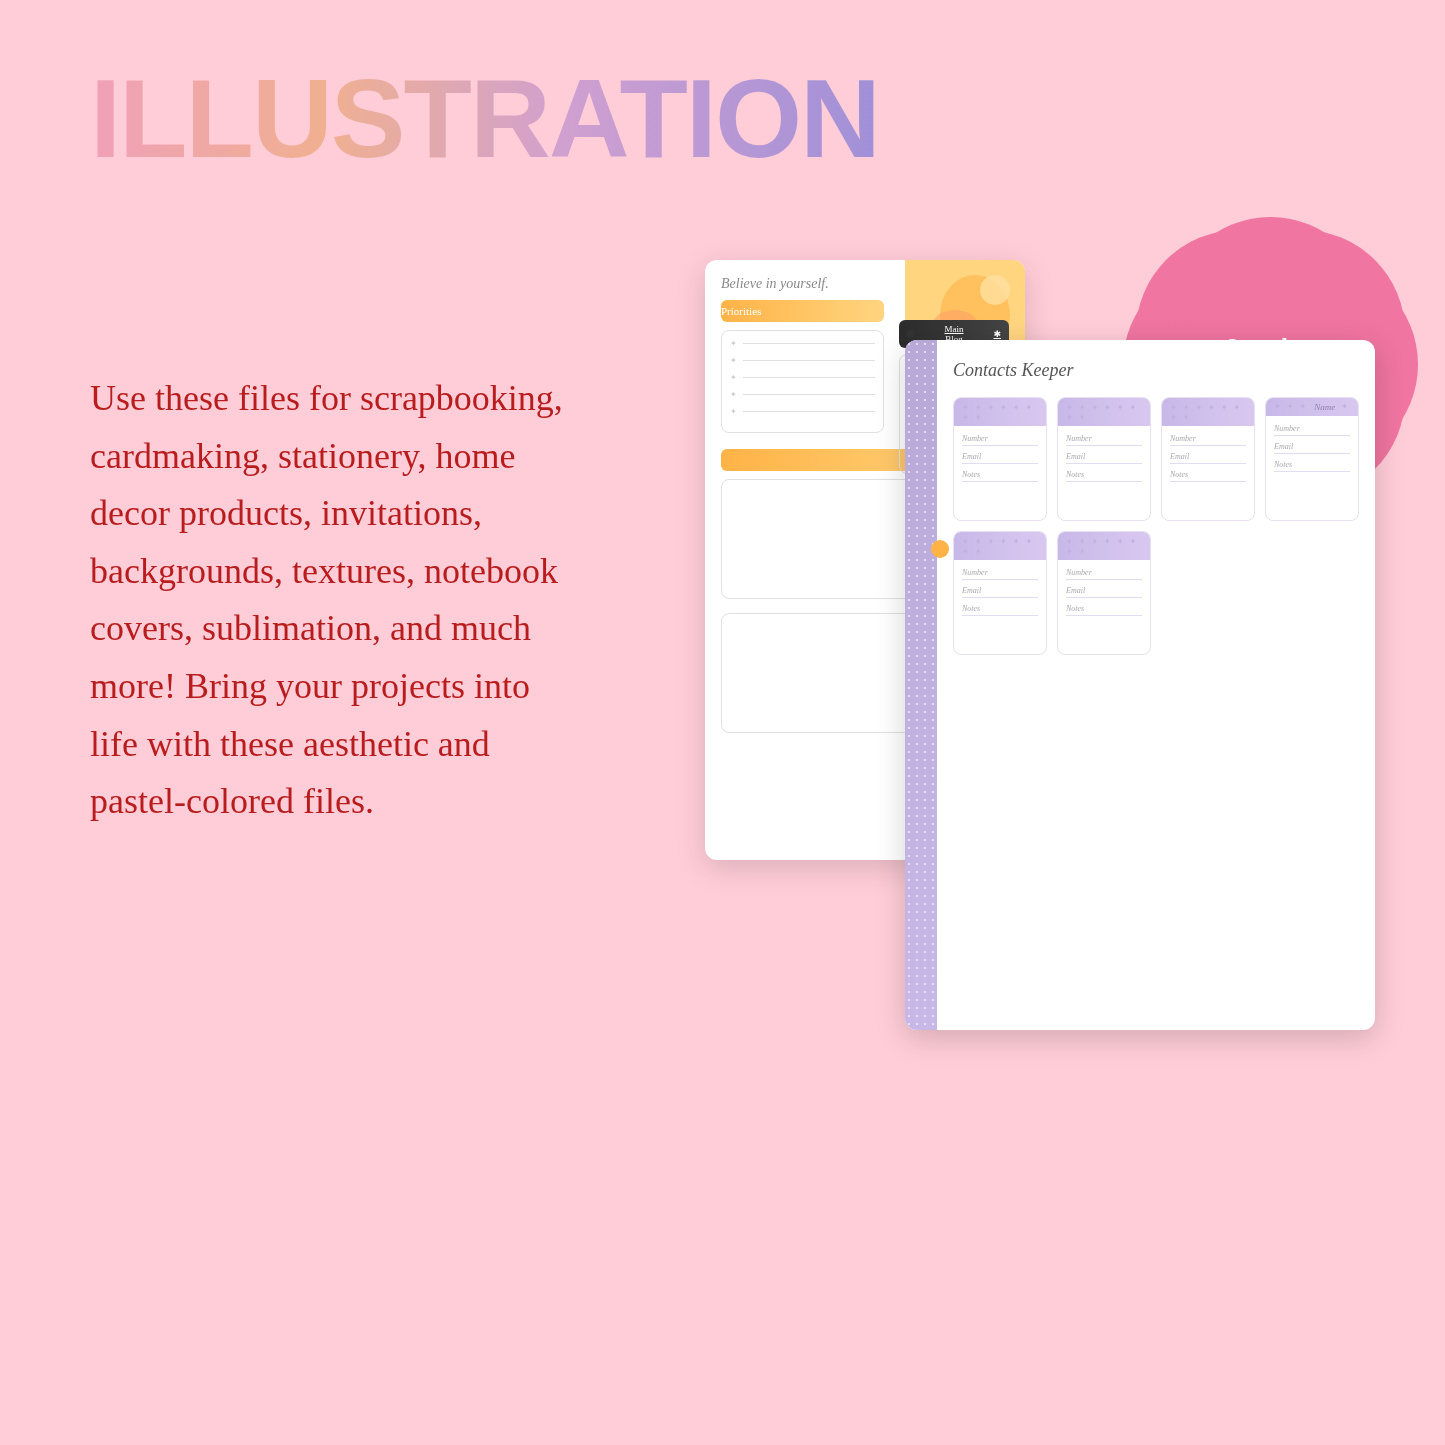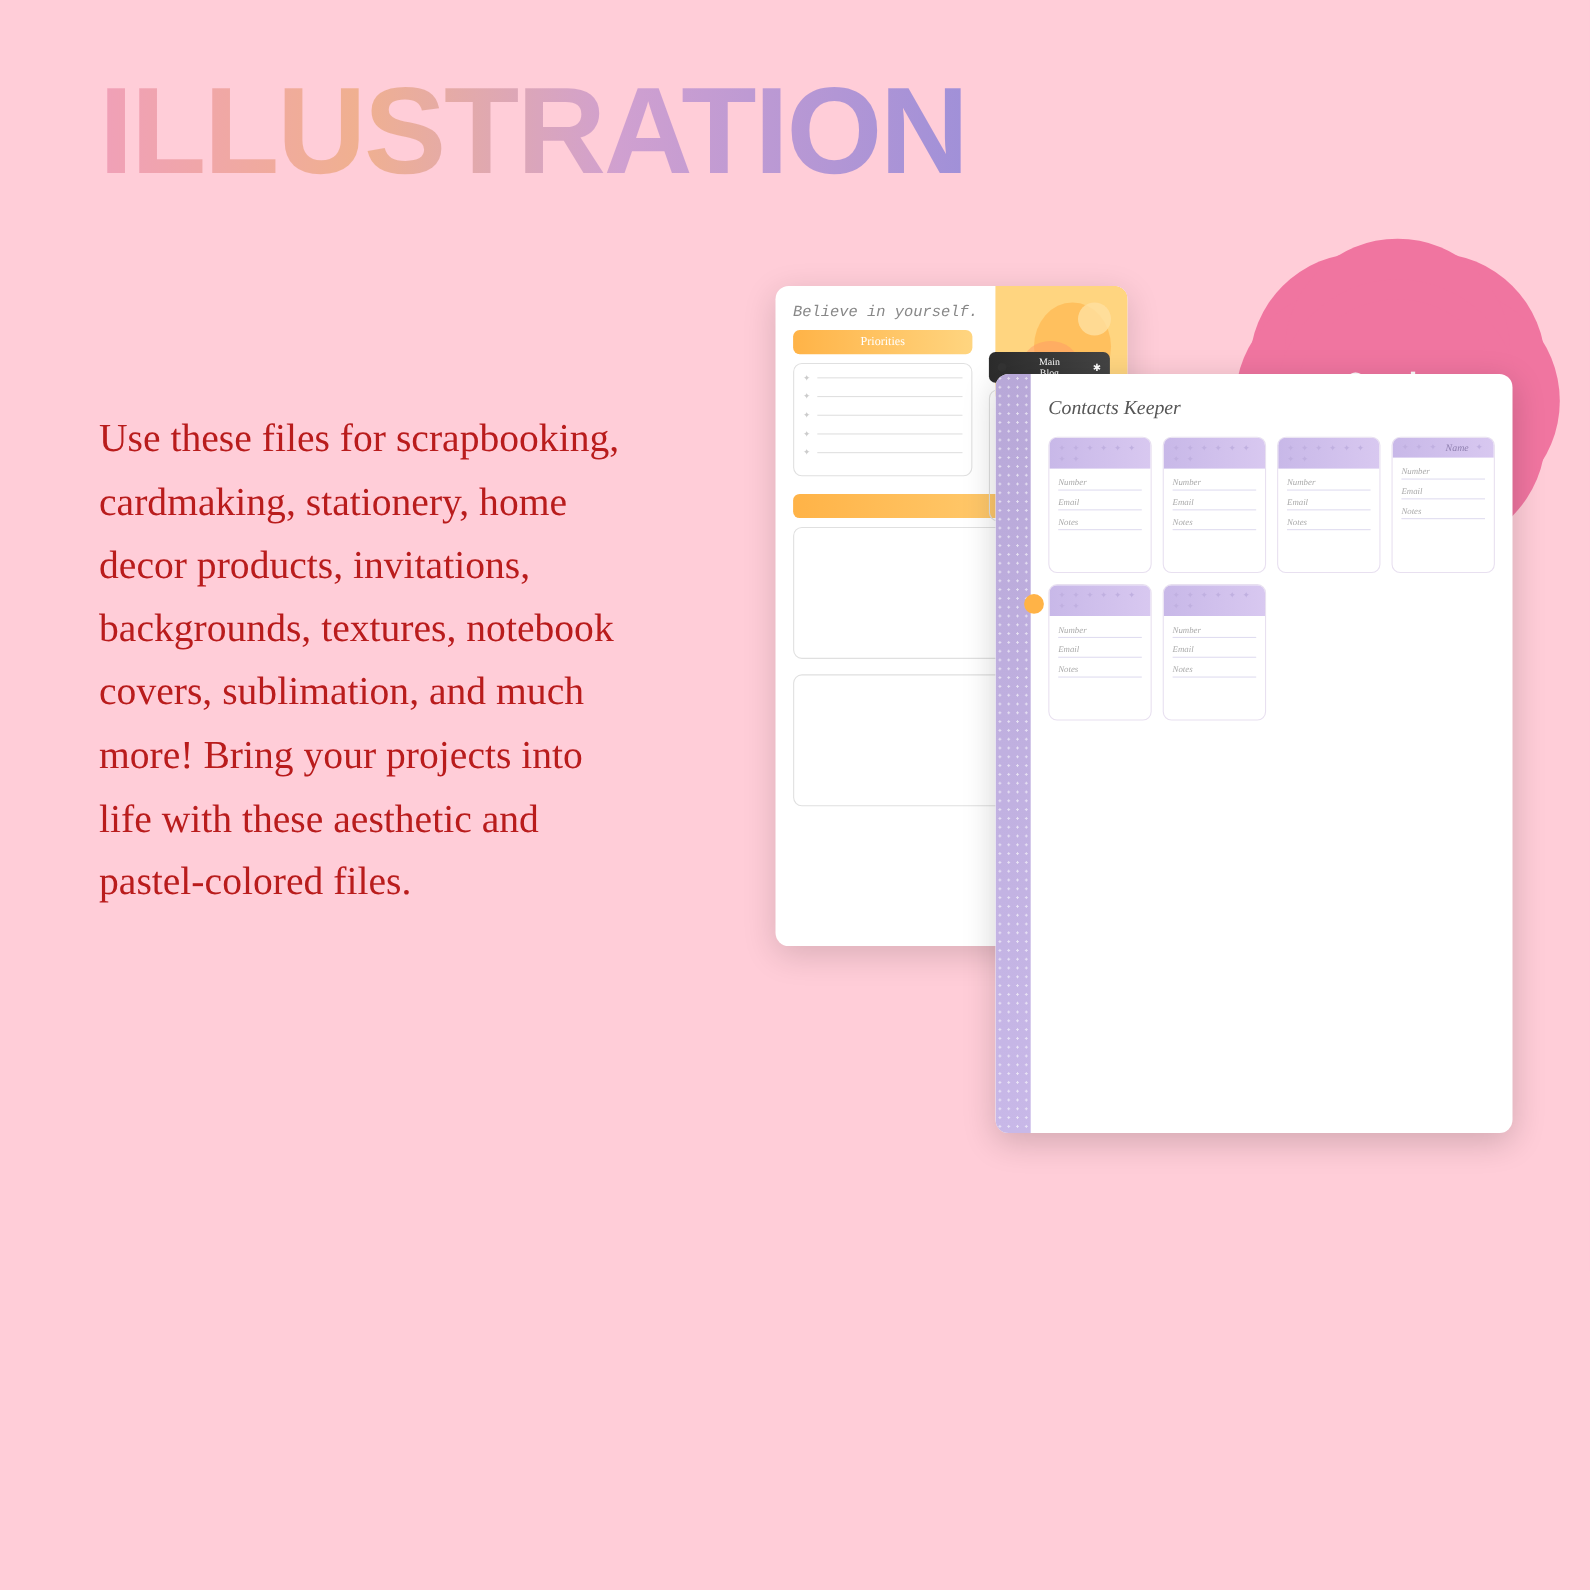--- a/index.html
+++ b/index.html
@@ -118,21 +118,21 @@
       height: 600px;
       background: white;
       border-radius: 12px;
       box-shadow: 0 8px 30px rgba(0,0,0,0.15);
       padding: 16px;
       z-index: 2;
       overflow: hidden;
     }
 
     .planner-left-header {
-      font-family: Liberation Mono, monospace;
+      font-family: Liberation Serif, serif;
       font-size: 14px;
       color: #888;
       font-style: italic;
     }
 
     .planner-left-image {
       position: absolute;
       top: 0;
       right: 0;
       width: 120px;
@@ -141,21 +141,21 @@
       border-radius: 0 12px 0 12px;
       overflow: hidden;
     }
 
     .planner-section-header {
       background: linear-gradient(90deg, #ffb347, #ffd580);
       border-radius: 6px;
       padding: 5px 0;
       font-size: 11px;
       color: #fff;
-      text-align: center;
+      text-align: left;
       margin-bottom: 8px;
       font-family: 'Georgia', serif;
     }
 
     .planner-line {
       display: flex;
       align-items: center;
       margin-bottom: 8px;
     }
 
@@ -356,21 +356,21 @@
             <div class="planner-line-bar"></div>
           </div>
           <div class="planner-line">
             <span class="planner-bullet">✦</span>
             <div class="planner-line-bar"></div>
           </div>
         </div>
       </div>
 
       <div style="position: absolute; top: 60px; right: 16px; width: 110px;">
-        <div style="background: linear-gradient(90deg, #2c2c2c, #444); border-radius: 6px; padding: 4px 8px; font-size: 9px; color: #fff; text-align: center; display: flex; align-items: center; gap: 21px;">
+        <div style="background: linear-gradient(90deg, #2c2c2c, #444); border-radius: 6px; padding: 4px 8px; font-size: 9px; color: #fff; text-align: center; display: flex; align-items: center; gap: 21px; text-decoration: underline;">
           <span style="width: 8px; height: 8px; background: #333; border-radius: 50%; display: inline-block;"></span>
           <span style="font-size: 9px;">Main Blog</span>
           <span style="font-size: 9px;">✱</span>
         </div>
         <div style="border: 1px solid #e0e0e0; border-radius: 8px; height: 120px; margin-top: 6px;"></div>
       </div>
 
       <div style="margin-top: 16px;">
         <div class="planner-grateful-header">Grateful for</div>
         <div class="planner-grateful-box"></div>

